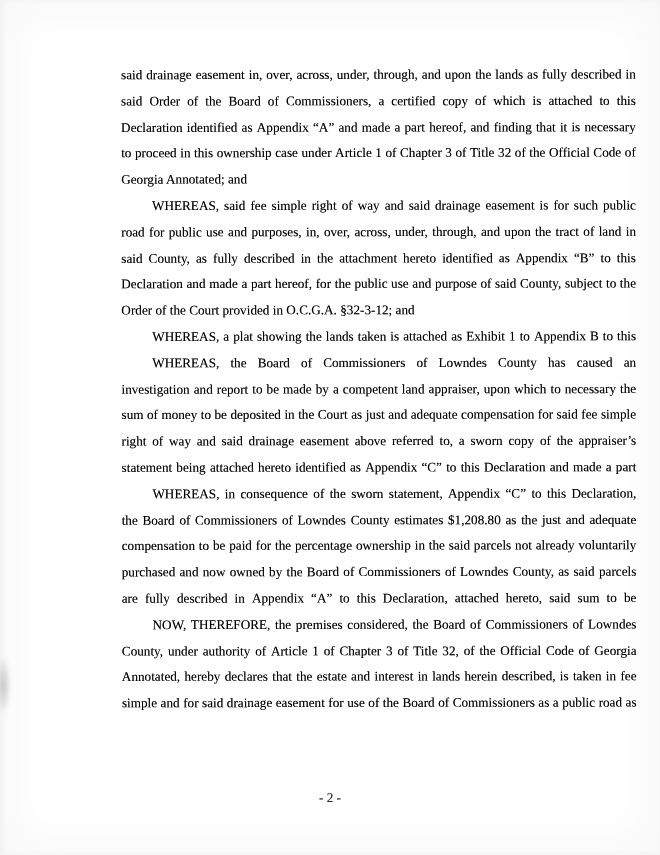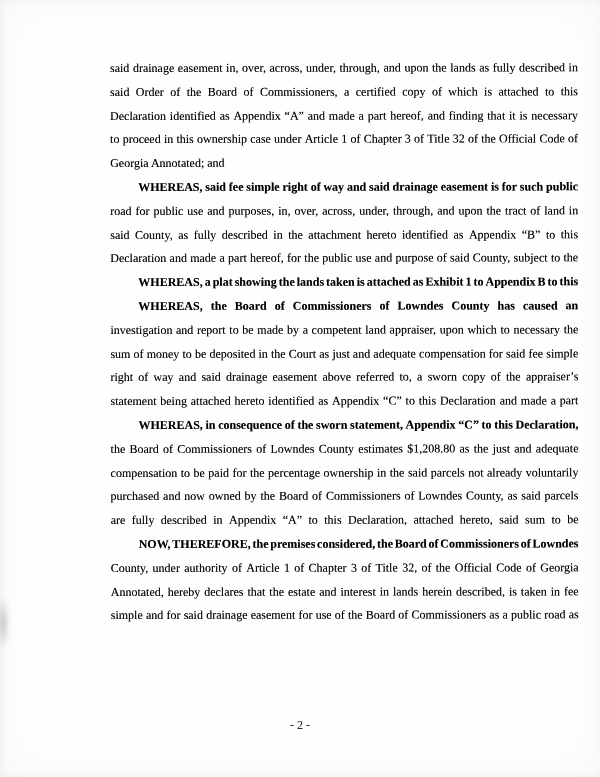--- a/index.html
+++ b/index.html
@@ -38,21 +38,20 @@
     height: 23.8px;
     line-height: 23.8px;
     white-space: nowrap;
   }
   .line.end {
     display: block;
     white-space: normal;
   }
   .line.indent {
     padding-left: 28px;
-    font-weight: bold;
   }
   .footer {
     position: absolute;
     left: 0;
     top: 714px;
     width: 100%;
     text-align: center;
     font-size: 12px;
     line-height: 23.8px;
     color: #2e2d2b;
@@ -218,20 +217,21 @@
         <span>use</span>
         <span>and</span>
         <span>purpose</span>
         <span>of</span>
         <span>said</span>
         <span>County,</span>
         <span>subject</span>
         <span>to</span>
         <span>the</span>
       </div>
+      <div class="line end">Order of the Court provided in O.C.G.A. §32-3-12; and</div>
       <div class="line indent">
         <span>WHEREAS,</span>
         <span>a</span>
         <span>plat</span>
         <span>showing</span>
         <span>the</span>
         <span>lands</span>
         <span>taken</span>
         <span>is</span>
         <span>attached</span>

